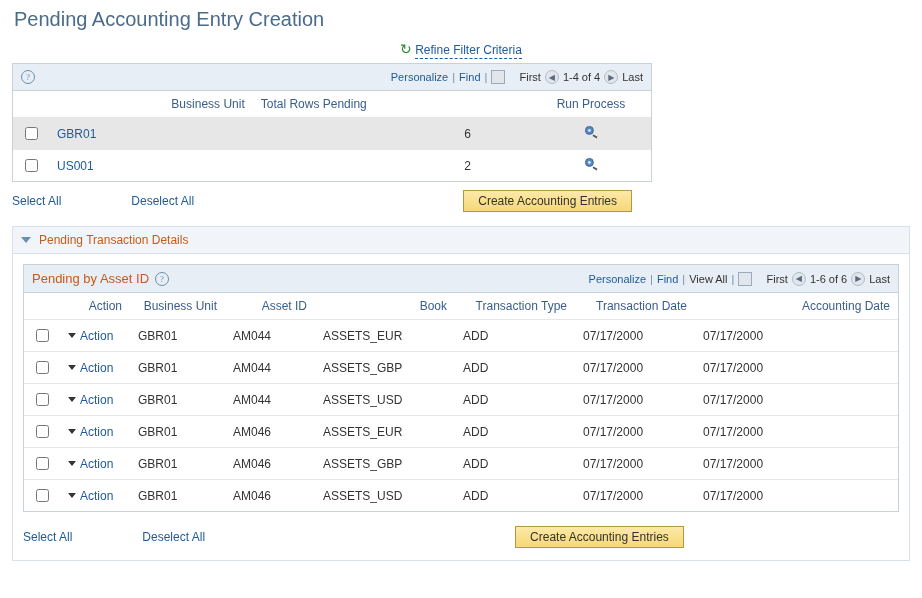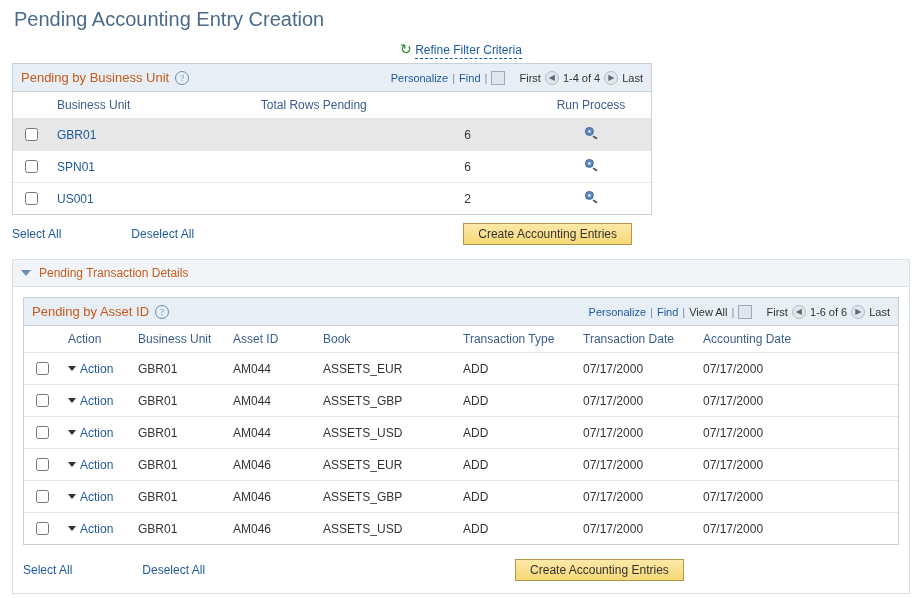--- a/index.html
+++ b/index.html
@@ -72,21 +72,21 @@
     font-size: 8px; color: #5a6b7c;
   }
   .grid-toolbar-icon {
     width: 14px; height: 14px;
     display: inline-block;
     background: #e0e6ec;
     border: 1px solid #9aaabf;
   }
   table { border-collapse: collapse; width: 100%; }
   th {
-    text-align: left;
+    text-align: right;
     color: #3a5e8a;
     font-weight: normal;
     font-size: 12px;
     padding: 6px 8px;
     background: #fff;
   }
   td {
     padding: 6px 8px;
     border-top: 1px solid #e6e6e6;
     font-size: 12px;
@@ -157,21 +157,20 @@
 <div class="page-title">Pending Accounting Entry Creation</div>
 
 <div class="top-bar">
   <span class="refresh-icon">↻</span>
   <a class="refine">Refine Filter Criteria</a>
 </div>
 
 <div class="grid-container-narrow">
   <div class="grid-header">
     <div class="grid-title">
-      <span>Pending by Business Unit</span>
       <span class="help-icon">?</span>
     </div>
     <div class="grid-tools">
       <a>Personalize</a>
       <span class="grid-sep">|</span>
       <a>Find</a>
       <span class="grid-sep">|</span>
       <span class="grid-toolbar-icon"></span>
       &nbsp;&nbsp;
       <span class="nav-group">
@@ -198,30 +197,20 @@
           <td><a>GBR01</a></td>
           <td class="num">6</td>
           <td class="runproc-cell"><span class="gear-icon"><svg viewBox="0 0 20 20">
                 <circle cx="8" cy="8" r="5" fill="#5a8ac0" stroke="#2a5a8c"></circle>
                 <circle cx="8" cy="8" r="1.5" fill="#fff"></circle>
                 <path d="M13 13 l5 3 l-1 2 l-5 -3 z" fill="#555"></path>
               </svg></span></td>
         </tr>
         <tr>
           <td class="checkbox-cell"><input type="checkbox" style=""></td>
-          <td><a>SPN01</a></td>
-          <td class="num">6</td>
-          <td class="runproc-cell"><span class="gear-icon"><svg viewBox="0 0 20 20">
-                <circle cx="8" cy="8" r="5" fill="#5a8ac0" stroke="#2a5a8c"></circle>
-                <circle cx="8" cy="8" r="1.5" fill="#fff"></circle>
-                <path d="M13 13 l5 3 l-1 2 l-5 -3 z" fill="#555"></path>
-              </svg></span></td>
-        </tr>
-        <tr>
-          <td class="checkbox-cell"><input type="checkbox" style=""></td>
           <td><a>US001</a></td>
           <td class="num">2</td>
           <td class="runproc-cell"><span class="gear-icon"><svg viewBox="0 0 20 20">
                 <circle cx="8" cy="8" r="5" fill="#5a8ac0" stroke="#2a5a8c"></circle>
                 <circle cx="8" cy="8" r="1.5" fill="#fff"></circle>
                 <path d="M13 13 l5 3 l-1 2 l-5 -3 z" fill="#555"></path>
               </svg></span></td>
         </tr>
       </tbody>
   </table>

